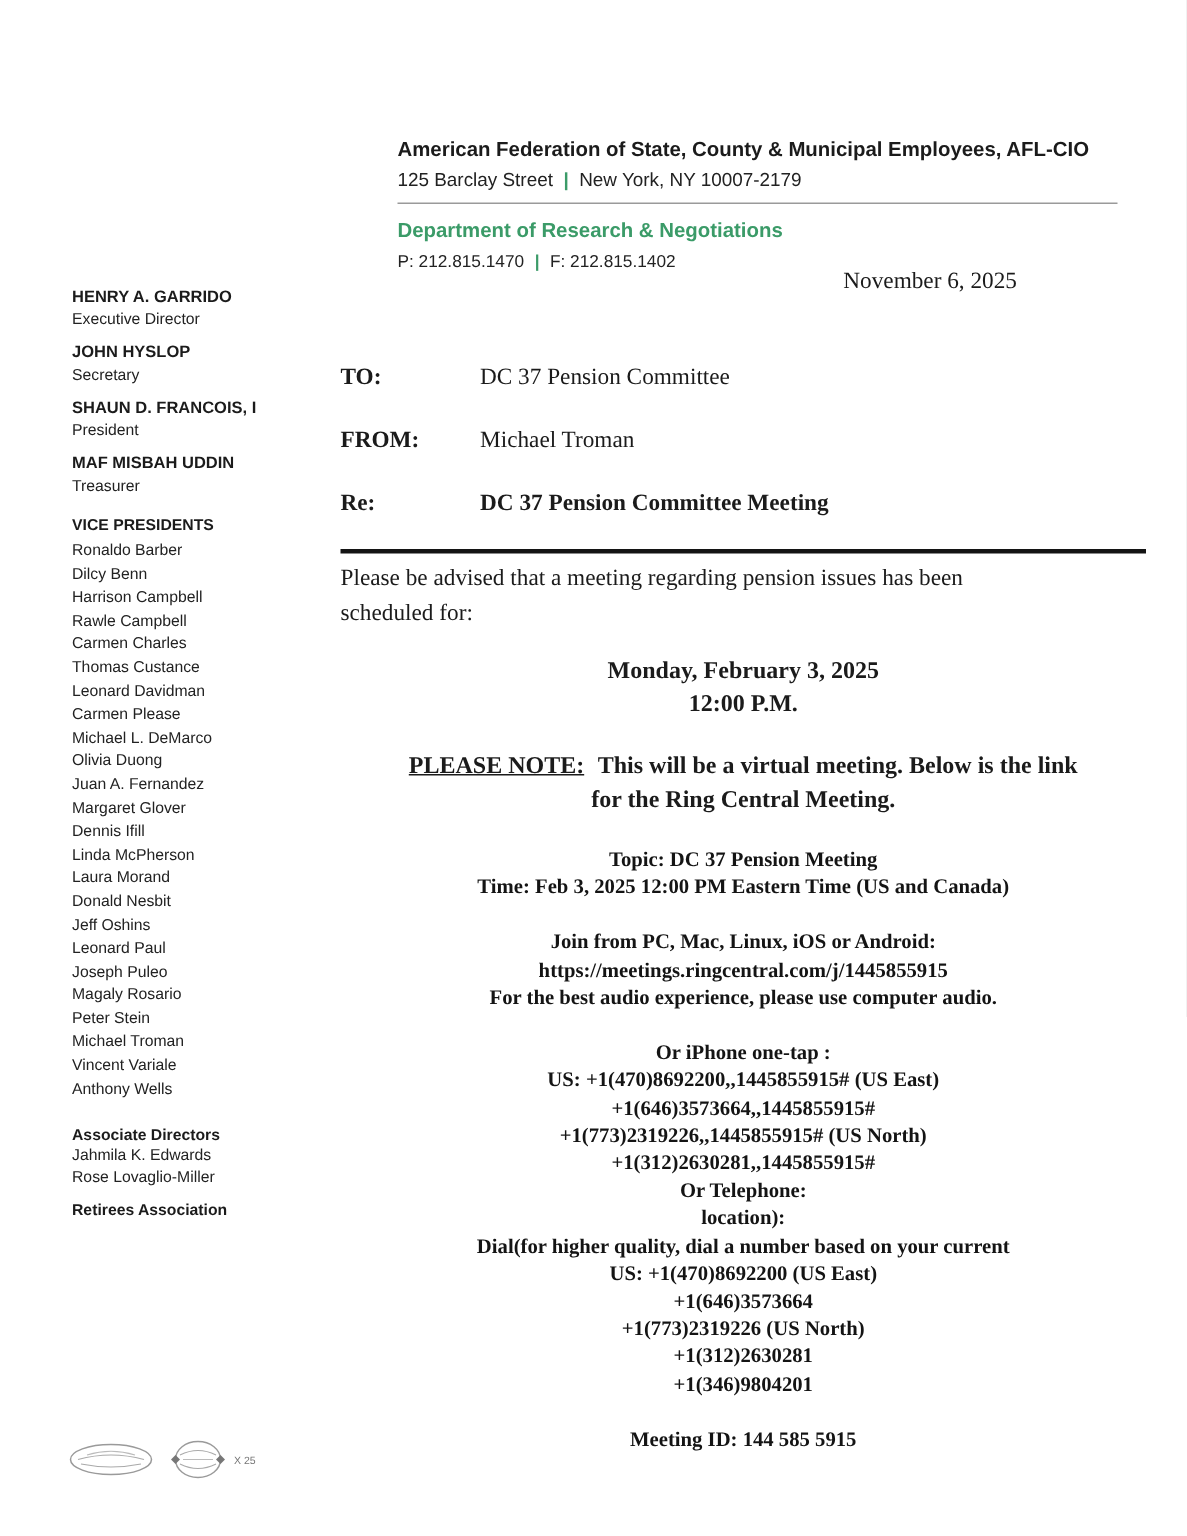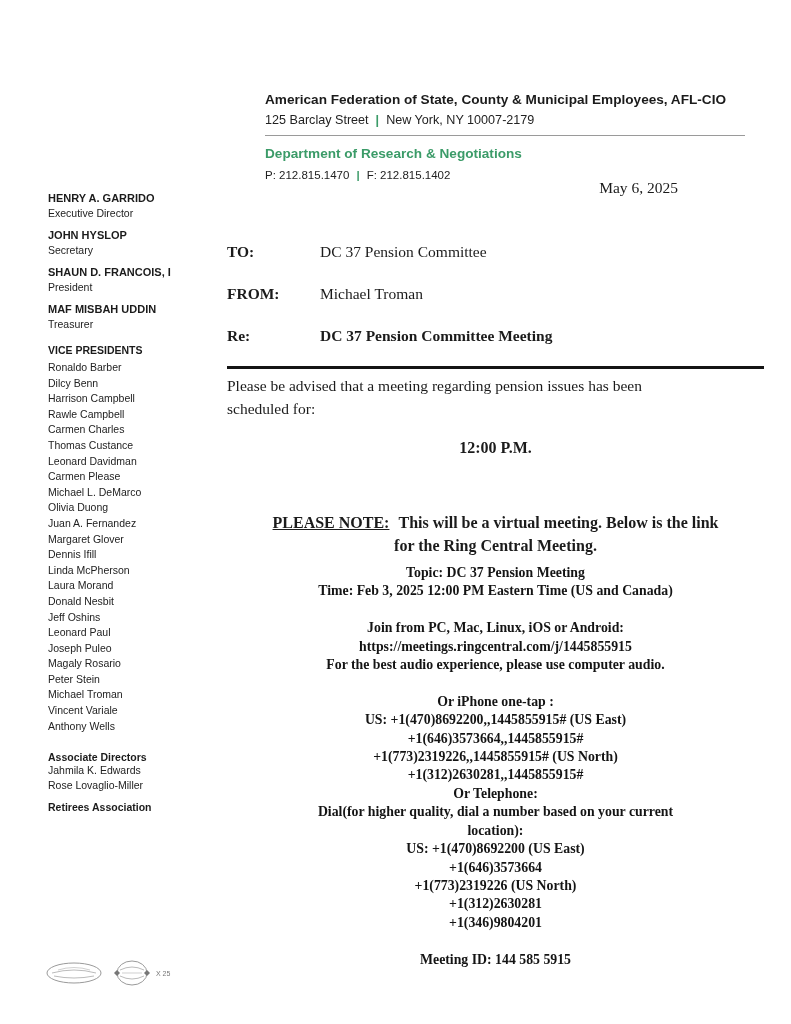--- a/index.html
+++ b/index.html
@@ -45,21 +45,21 @@
   .memo-label{width:93px;font-weight:bold;font-size:15.5px;}
   .memo-value{font-size:15.5px;}
   .memo-value.bold{font-weight:bold;}
   .memo-rule{position:absolute;left:227px;top:366px;width:537px;height:2.5px;background:#141414;}
   .intro{position:absolute;left:227px;top:374px;width:537px;font-size:15.5px;line-height:23px;}
   .intro-inner{max-width:478px;}
   .when{position:absolute;left:227px;top:437px;width:537px;text-align:center;
         font-weight:bold;font-size:16px;line-height:22px;}
   .note{position:absolute;left:227px;top:499px;width:537px;text-align:center;
         font-weight:bold;font-size:16px;line-height:23px;}
-  .note-inner{max-width:468px;margin:12px auto;}
+  .note-inner{max-width:468px;margin:0 auto;}
   .note-label{text-decoration:underline;padding-right:3px;}
   .note-text{margin-left:6px;}
   .details{position:absolute;left:227px;top:564px;width:537px;text-align:center;
            font-weight:bold;font-size:13.8px;line-height:18.4px;color:#141414;}
 
   
   .union-bug{position:absolute;left:44px;top:960px;}
 </style>
 </head>
 <body>
@@ -72,21 +72,21 @@
     <div class="addr-line">
       <span>125 Barclay Street</span><span class="pipe">|</span><span>New York, NY 10007-2179</span>
     </div>
     <hr class="hdr-rule">
     <div class="dept">Department of Research &amp; Negotiations</div>
     <div class="phone-line">
       <span>P: 212.815.1470</span><span class="pipe">|</span><span>F: 212.815.1402</span>
     </div>
   </div>
 
-  <div class="date-line serif">May 6, 2025</div>
+  <div class="date-line serif">November 6, 2025</div>
 
   <div class="sidebar">
     <div class="officer">
       <div class="officer-name">HENRY A. GARRIDO</div>
       <div class="officer-title">Executive Director</div>
     </div>
     <div class="officer">
       <div class="officer-name">JOHN HYSLOP</div>
       <div class="officer-title">Secretary</div>
     </div>
@@ -148,20 +148,21 @@
     </div>
   </div>
 
   <div class="memo-rule"></div>
 
   <div class="intro serif">
     <div class="intro-inner">Please be advised that a meeting regarding pension issues has been scheduled for:</div>
   </div>
 
   <div class="when serif">
+    <div>Monday, February 3, 2025</div>
     <div>12:00 P.M.</div>
   </div>
 
   <div class="note serif">
     <div class="note-inner">
       <span class="note-label">PLEASE NOTE:</span><span class="note-text">This will be a virtual meeting.  Below is the link for the Ring Central Meeting.</span>
     </div>
   </div>
 
   <div class="details serif">
@@ -171,22 +172,22 @@
       <div>Join from PC, Mac, Linux, iOS or Android:</div>
       <div>https://meetings.ringcentral.com/j/1445855915</div>
       <div>For the best audio experience, please use computer audio.</div>
       <div>&nbsp;</div>
       <div>Or iPhone one-tap :</div>
       <div>US: +1(470)8692200,,1445855915# (US East)</div>
       <div>+1(646)3573664,,1445855915#</div>
       <div>+1(773)2319226,,1445855915# (US North)</div>
       <div>+1(312)2630281,,1445855915#</div>
       <div>Or Telephone:</div>
+      <div>location):</div>
       <div>Dial(for higher quality, dial a number based on your current</div>
-      <div>location):</div>
       <div>US: +1(470)8692200 (US East)</div>
       <div>+1(646)3573664</div>
       <div>+1(773)2319226 (US North)</div>
       <div>+1(312)2630281</div>
       <div>+1(346)9804201</div>
       <div>&nbsp;</div>
       <div>Meeting ID: 144 585 5915</div>
     </div>
 
   <div class="union-bug">

